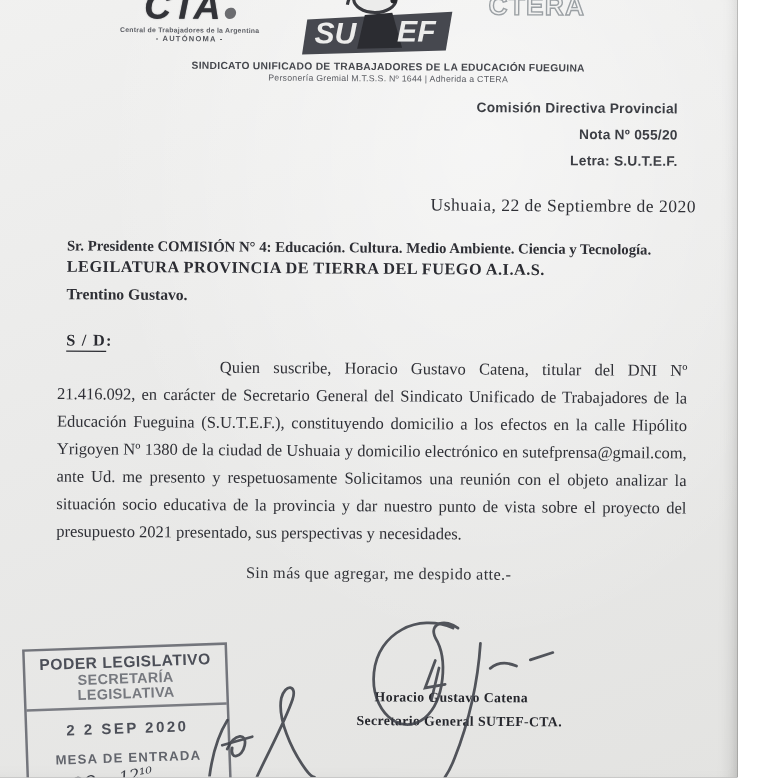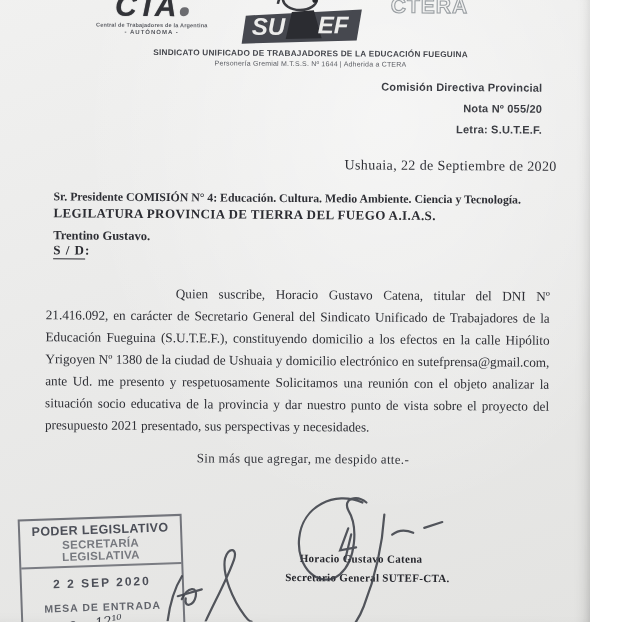--- a/index.html
+++ b/index.html
@@ -52,21 +52,21 @@
     font:700 11px "Liberation Sans", sans-serif; color:#3c3e44; letter-spacing:.2px; }
   .nl1 { top:80px; } .nl2 { top:101px; } .nl3 { top:122px; }
 
   .date-line { left:240px; top:157px; width:318px; text-align:right;
     font:400 14px "Liberation Serif", serif; letter-spacing:.4px; color:#303137; }
 
   
   .addr1 { left:55px; top:191px; width:520px; font:700 11.8px "Liberation Serif", serif; color:#2e2f35; }
   .addr2 { left:55px; top:207px; font:700 13px "Liberation Serif", serif; letter-spacing:.4px; color:#2b2c32; }
   .addr3 { left:55px; top:230px; font:700 12.5px "Liberation Serif", serif; color:#2e2f35; }
-  .salut { left:55px; top:244px; font:700 13px "Liberation Serif", serif; color:#2b2c32; }
+  .salut { left:55px; top:266px; font:700 13px "Liberation Serif", serif; color:#2b2c32; }
   .salut .u { border-bottom:1.5px solid #2b2c32; padding-bottom:1px; letter-spacing:1px; }
 
   
   .body-par { left:48px; top:284px; width:504px;
     font:400 13.2px "Liberation Serif", serif; line-height:22px; color:#2f3036;
     text-align:justify; text-indent:130px; }
   .closing { left:200px; top:451px; font:400 13px "Liberation Serif", serif; color:#33343a; letter-spacing:.3px; }
 
   
   .sig-name  { left:240px; top:552px; width:250px; text-align:center;

